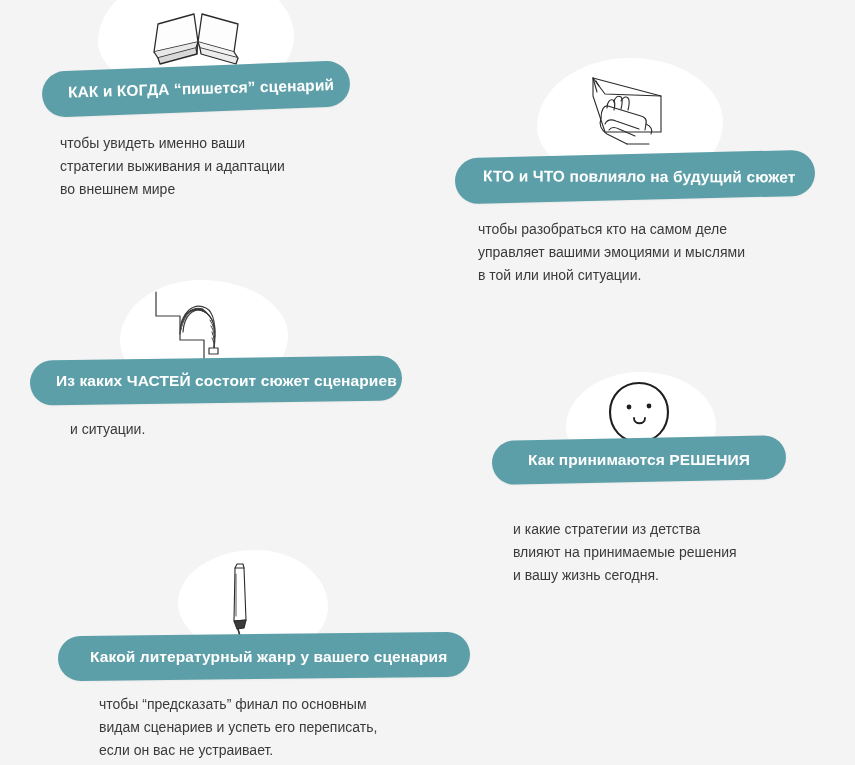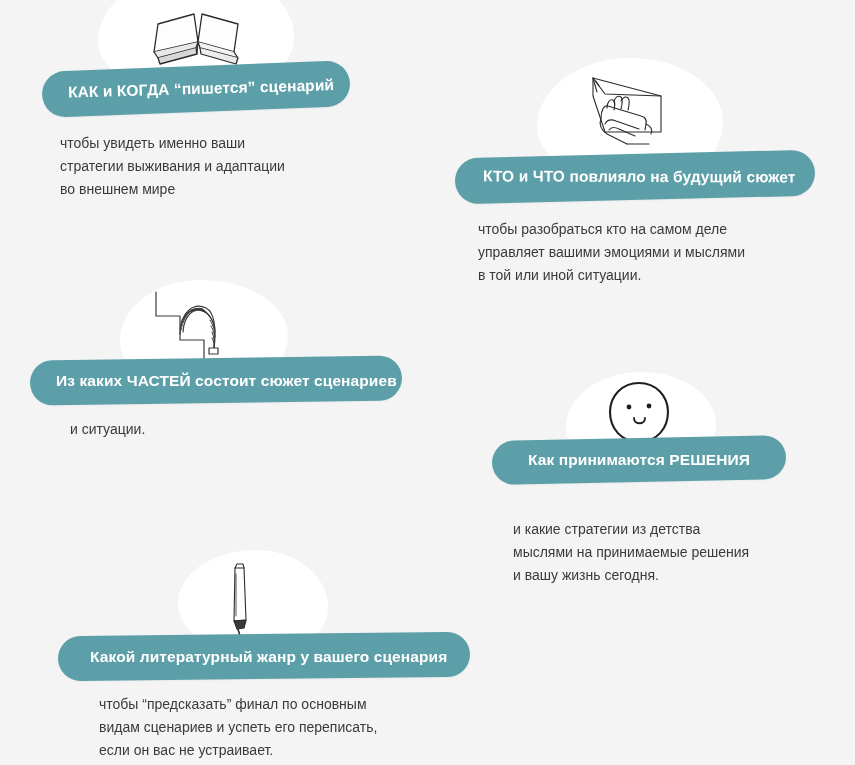--- a/index.html
+++ b/index.html
@@ -230,21 +230,21 @@
           <circle cx="45" cy="26" r="2.4" fill="#1f1f1f" stroke="none"></circle>
           <path d="M30 38 C30 45 41 45 41 38" stroke-width="1.9"></path>
         </g>
       </svg>
     </div>
     <div class="pill">
       <span class="pill-label">Как принимаются РЕШЕНИЯ</span>
     </div>
     <div class="caption">
       <span class="ln">и какие стратегии из детства</span>
-      <span class="ln">мыслями на принимаемые решения</span>
+      <span class="ln">влияют на принимаемые решения</span>
       <span class="ln">и вашу жизнь сегодня.</span>
     </div>
   </div>
 
   <div class="block" id="block-5">
     <div class="blob"></div>
     <div class="art">
       <svg width="34" height="78" viewBox="0 0 34 78">
         <g fill="none" stroke="#2b2b2b" stroke-width="1.1" stroke-linejoin="round" stroke-linecap="round">
           <path d="M15 4 L21 4 L22 8 L24 60 L12 61 L13 8 Z" fill="#ffffff"></path>

